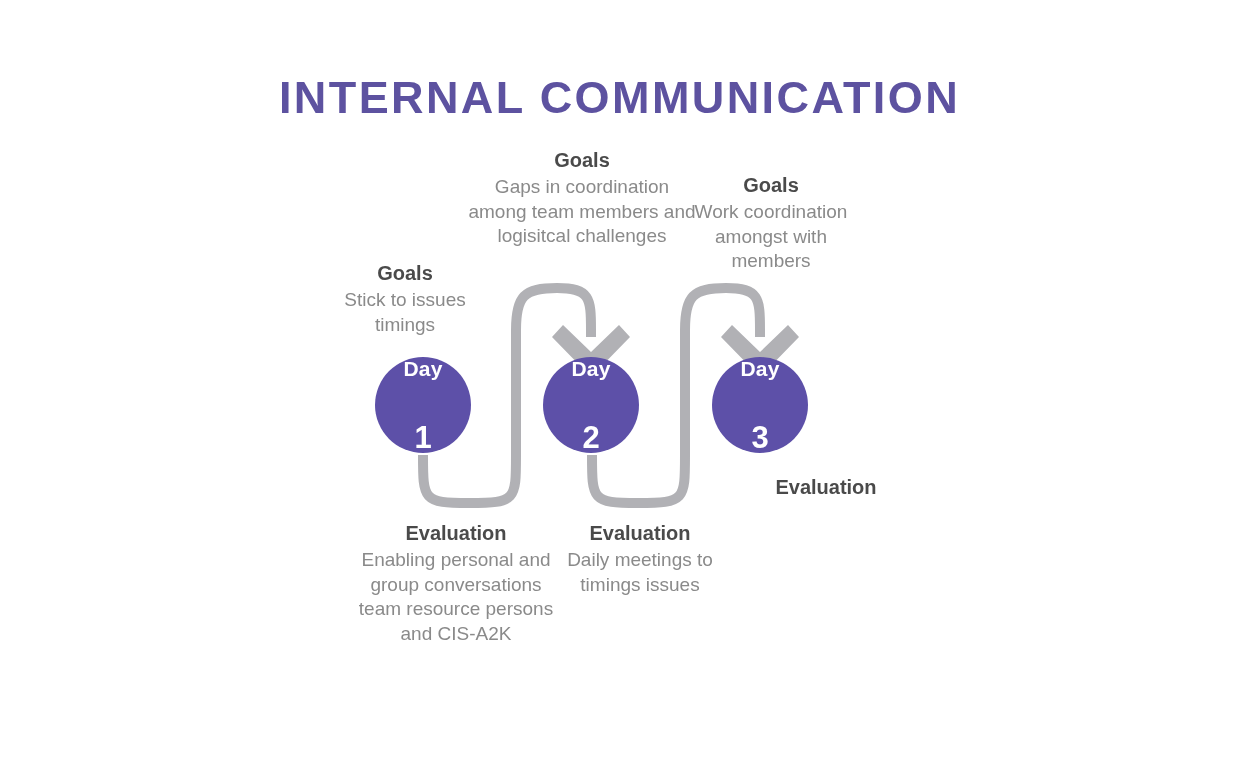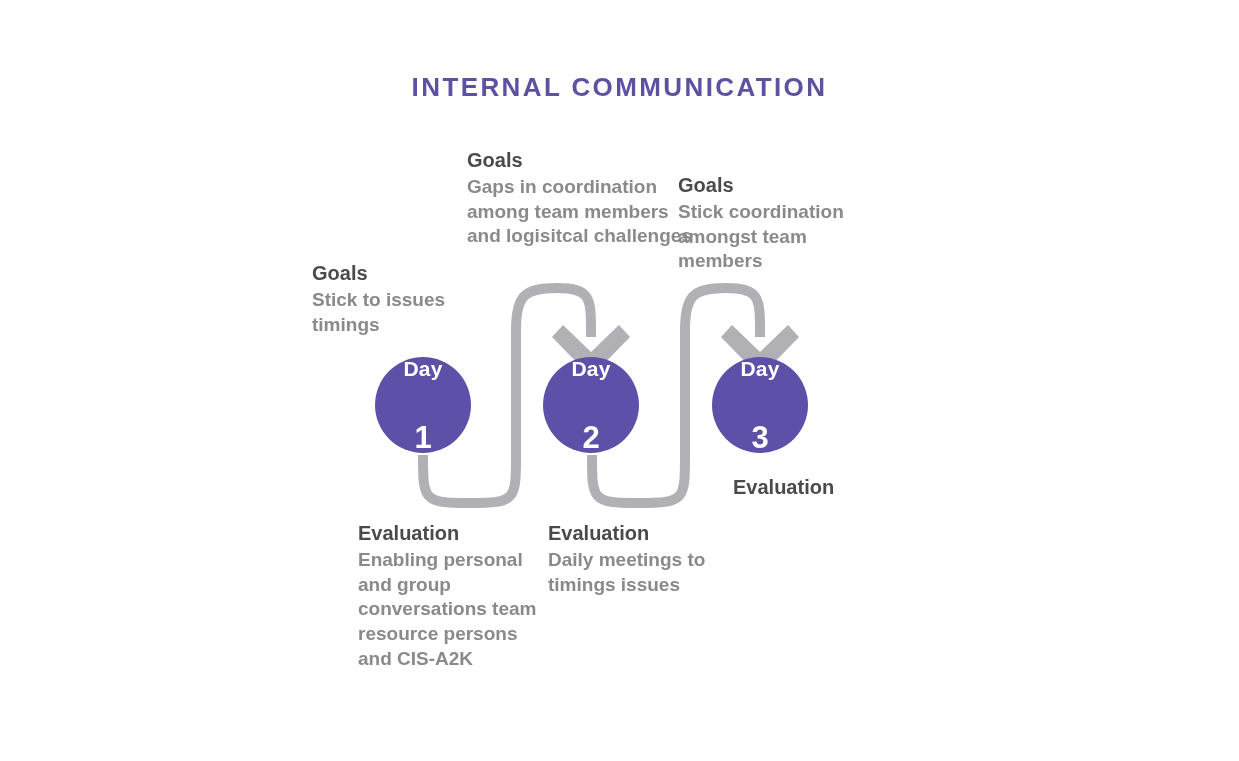--- a/index.html
+++ b/index.html
@@ -21,21 +21,21 @@
     inset: 0;
   }
 
   
   .title {
     position: absolute;
     left: 0;
     top: 72px;
     width: 1239px;
     text-align: center;
-    font-size: 26px;
+    font-size: 45px;
     font-weight: bold;
     letter-spacing: 2.4px;
     color: #5d52a0;
     white-space: nowrap;
   }
 
   
   .connectors {
     position: absolute;
     left: 0;
@@ -71,32 +71,32 @@
     font-weight: bold;
   }
 
   #node-1 { left: 375px; top: 357px; }
   #node-2 { left: 543px; top: 357px; }
   #node-3 { left: 712px; top: 357px; }
 
   
   .block {
     position: absolute;
-    text-align: left;
+    text-align: center;
   }
   .block .block-title {
     font-size: 20px;
     font-weight: bold;
     color: #4a4a4a;
     line-height: 1.25;
     margin-bottom: 2px;
   }
   .block .block-body {
     font-size: 19px;
-    font-weight: bold;
+    font-weight: normal;
     color: #8a8a8a;
     line-height: 1.3;
     white-space: pre-line;
   }
 
   
   #goals-1 { left: 312px; top: 261px; width: 186px; }
   #goals-2 { left: 467px; top: 148px; width: 230px; }
   #goals-3 { left: 678px; top: 173px; width: 186px; }
 
@@ -162,21 +162,21 @@
     <span class="day-num">2</span>
   </div>
 
   <div class="block" id="eval-2">
     <div class="block-title">Evaluation</div>
     <div class="block-body">Daily meetings to timings issues</div>
   </div>
 
   <div class="block" id="goals-3">
     <div class="block-title">Goals</div>
-    <div class="block-body">Stick coordination amongst team members</div>
+    <div class="block-body">Work coordination amongst with members</div>
   </div>
 
   <div class="day-node" id="node-3">
     <span class="day-word">Day</span>
     <span class="day-num">3</span>
   </div>
 
   <div class="block" id="eval-3">
     <div class="block-title">Evaluation</div>
   </div>

